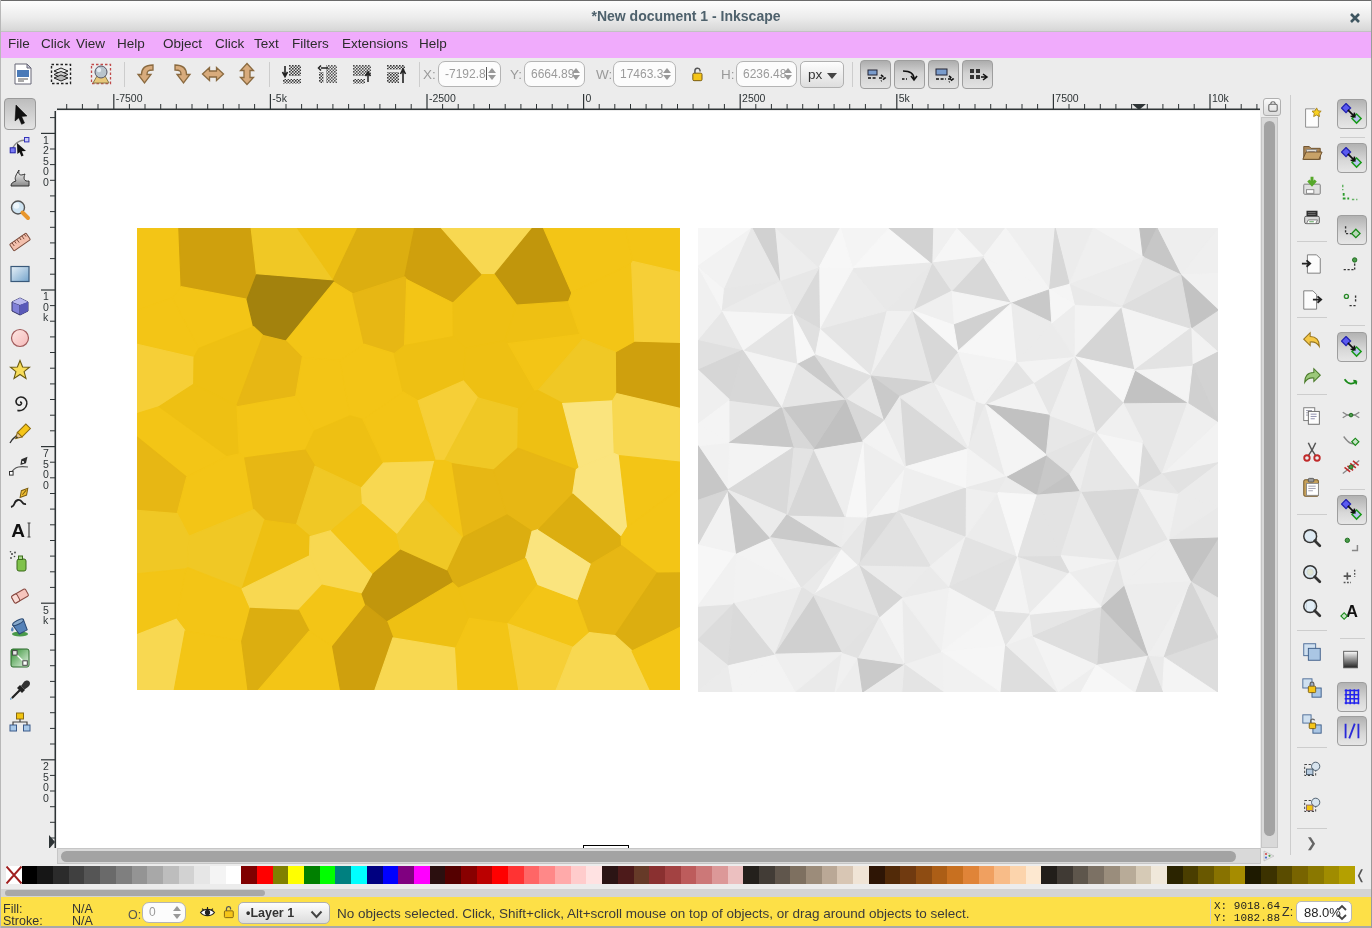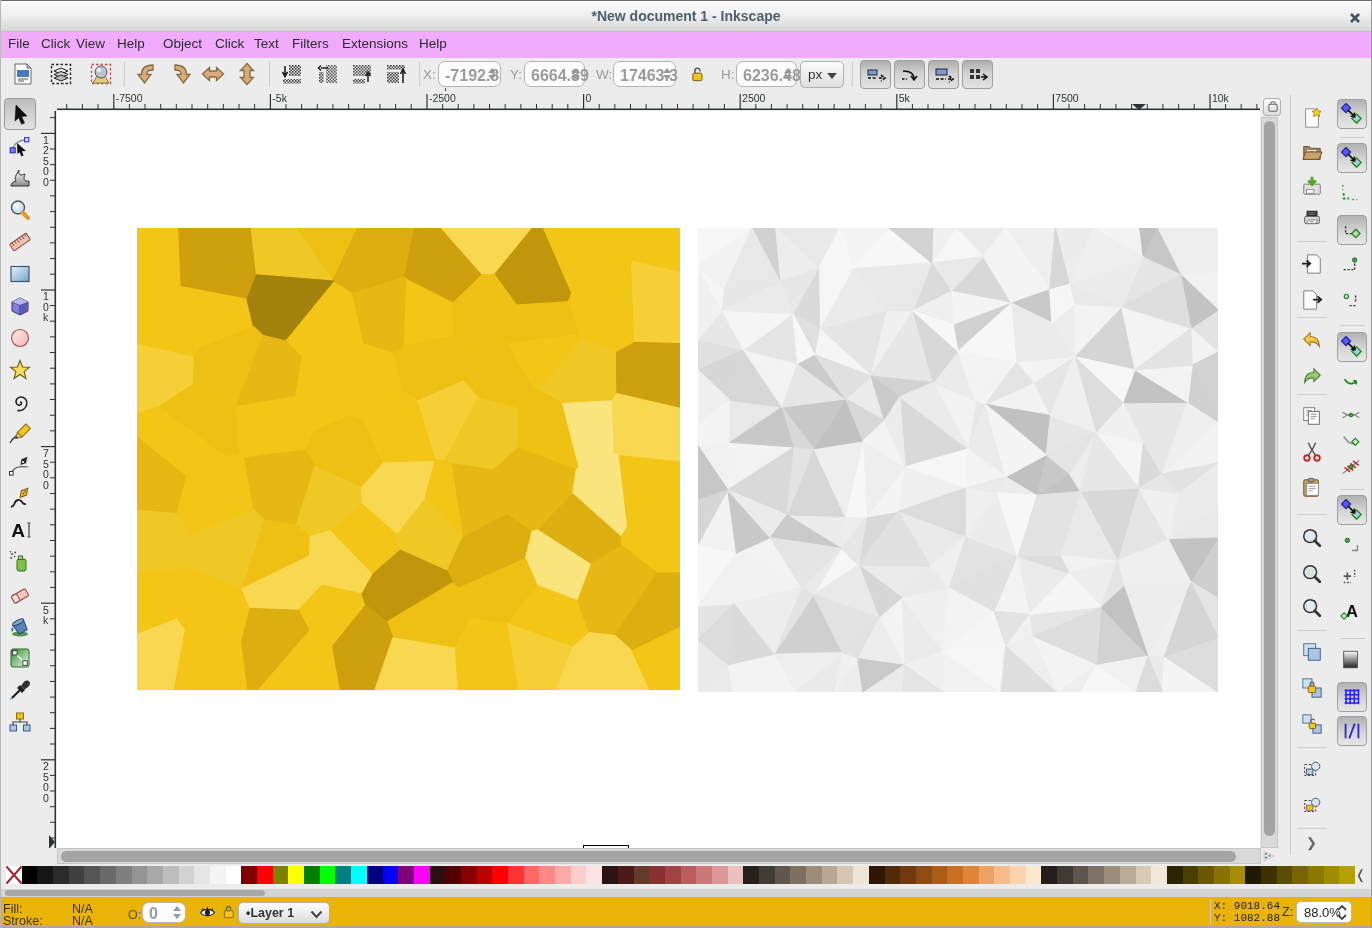--- a/index.html
+++ b/index.html
@@ -4,21 +4,21 @@
 html,body{width:1372px;height:928px}
 body{position:relative;overflow:hidden;background:#ececec;font-family:"Liberation Sans",sans-serif;}
 .abs{position:absolute}
 .titlebar{left:0;top:0;width:1372px;height:32px;background:linear-gradient(#fdfdfd,#ececec 55%,#d6d6d6);border-top:1px solid #6a6a6a;border-bottom:1px solid #c2c2c2;}
 .title{width:100%;text-align:center;font-size:14px;font-weight:bold;color:#4e616c;line-height:30px;}
 .menubar{left:0;top:32px;width:1372px;height:26px;background:#f0abfc;}
 .menubar span{position:absolute;top:4px;font-size:13.5px;color:#2c2c2c;}
 .toolbar{left:0;top:58px;width:1372px;height:33px;background:#ececec;}
 .vsep{position:absolute;width:1px;background:#cdcdcd;}
 .tbi{position:absolute;top:4px;width:24px;height:24px;}
-.spin{position:absolute;top:3px;height:26px;border:1px solid #b4b4b4;border-radius:7px;background:#fcfcfc;color:#9b9b9b;font-size:16px;font-weight:bold;}
+.spin{position:absolute;top:3px;height:26px;border:1px solid #b4b4b4;border-radius:7px;background:#fcfcfc;color:#9b9b9b;font-size:12px;}
 .spin .val{position:absolute;left:6px;top:5px;}
 .spvu{position:absolute;right:4px;top:6px;width:0;height:0;border-left:4px solid transparent;border-right:4px solid transparent;border-bottom:5.5px solid #999;}
 .spvd{position:absolute;right:4px;bottom:6px;width:0;height:0;border-left:4px solid transparent;border-right:4px solid transparent;border-top:5.5px solid #999;}
 .tblbl{position:absolute;top:9px;font-size:13.5px;color:#9a9a9a;}
 .pxdrop{position:absolute;left:800px;top:3px;width:44px;height:27px;border:1px solid #b0b0b0;border-radius:5px;background:linear-gradient(#fdfdfd,#dedede);}
 .pxdrop .t{position:absolute;left:7px;top:5px;font-size:13.5px;color:#333;}
 .pxdrop .c{position:absolute;right:6px;top:11px;width:0;height:0;border-left:5px solid transparent;border-right:5px solid transparent;border-top:6px solid #444;}
 .mvbtn{position:absolute;top:2px;width:31px;height:29px;border:1px solid #9e9e9e;border-radius:4px;background:linear-gradient(#adadad,#d2d2d2 45%,#e2e2e2);}
 .mvbtn svg{position:absolute;left:3px;top:2px;}
 .ruler-top{left:57px;top:91px;width:1203px;height:19px;background:#ececec;}
@@ -29,21 +29,21 @@
 .tool.sel{background:linear-gradient(#bdbdbd,#d8d8d8 70%,#e4e4e4);border:1px solid #9a9a9a;border-radius:4px;}
 .canvas{left:57px;top:111px;width:1203px;height:737px;background:#fff;overflow:hidden;}
 .hscroll{left:57px;top:848px;width:1204px;height:16px;background:#d9d9d9;border:1px solid #c6c6c6;}
 .hthumb{position:absolute;left:3px;top:2px;width:1175px;height:11px;background:#a3a3a3;border-radius:6px;}
 .vscroll{left:1261px;top:117px;width:17px;height:731px;background:#d9d9d9;border:1px solid #c6c6c6;}
 .vthumb{position:absolute;left:2px;top:3px;width:11px;height:715px;background:#a3a3a3;border-radius:6px;}
 .palette{left:0;top:866px;width:1372px;height:18px;background:#ececec;font-size:0;white-space:nowrap;overflow:hidden;}
 .sw{display:inline-block;width:15.7px;height:18px;}
 .palscroll{left:0;top:889px;width:1372px;height:8px;background:#d4d4d4;}
 .palthumb{position:absolute;left:5px;top:1px;width:260px;height:6px;background:#a8a8a8;border-radius:3px;}
-.statusbar{left:0;top:897px;width:1372px;height:29px;background:#eab308;font-size:12.5px;color:#333;}
+.statusbar{left:0;top:897px;width:1372px;height:29px;background:#fde047;font-size:12.5px;color:#333;}
 .snapbtn{position:absolute;left:1337px;width:30px;height:30px;border:1px solid #9e9e9e;border-radius:4px;background:linear-gradient(#b2b2b2,#d8d8d8 60%,#e6e6e6);}
 .snapbtn svg,.snapic svg{position:absolute;left:3px;top:3px;}
 .snapic{position:absolute;left:1337px;width:30px;height:30px;}
 .hsep{position:absolute;height:1px;background:#cdcdcd;}
 svg{display:block}
 </style></head><body>
 <div class="abs titlebar">
     <div class="title">*New document 1 - Inkscape</div>
     <svg class="abs" style="left:1349px;top:11px" width="12" height="12" viewBox="0 0 12 12">
       <path d="M2 2 L10 10 M10 2 L2 10" stroke="#3e5560" stroke-width="2.6"></path>
@@ -1216,20 +1216,21 @@
         <path d="M8 10 L8 7 C8 3.2 13.5 3 14 6 L14 8" fill="none" stroke="#555" stroke-width="1.8"></path>
         <path d="M2.5 5 L5.5 2" stroke="none"></path>
       </svg>
     </div>
     <div class="abs" style="left:238px;top:5px;width:92px;height:22px;border:1px solid #b0b0b0;border-radius:5px;background:linear-gradient(#fdfdfd,#dcdcdc)">
       <span style="position:absolute;left:7px;top:3px;font-weight:bold;color:#333">•Layer 1</span>
       <svg style="position:absolute;right:6px;top:7px" width="13" height="9" viewBox="0 0 13 9">
         <path d="M1.5 1.5 L6.5 7 L11.5 1.5" fill="none" stroke="#444" stroke-width="2"></path>
       </svg>
     </div>
+    <div class="abs" style="left:337px;top:9px;font-size:13.5px;color:#3a3a3a">No objects selected. Click, Shift+click, Alt+scroll mouse on top of objects, or drag around objects to select.</div>
     <div class="vsep" style="left:1210px;top:2px;height:25px"></div>
     <div class="abs" style="left:1214px;top:3px;font-family:'Liberation Mono',monospace;font-size:11px;color:#222">X: 9018.64<br>Y: 1082.88</div>
     <div class="abs" style="left:1282px;top:8px;color:#333">Z:</div>
     <div class="abs" style="left:1296px;top:4px;width:56px;height:22px;border:1px solid #b8b8b8;border-radius:5px;background:#fff">
       <span style="position:absolute;left:7px;top:3px;font-size:13px;color:#222">88.0%</span>
       <svg style="position:absolute;right:3px;top:2px" width="12" height="17" viewBox="0 0 12 17">
         <path d="M2 6 L6 2 L10 6" fill="none" stroke="#444" stroke-width="1.8"></path>
         <path d="M2 11 L6 15 L10 11" fill="none" stroke="#444" stroke-width="1.8"></path>
       </svg>
     </div>

